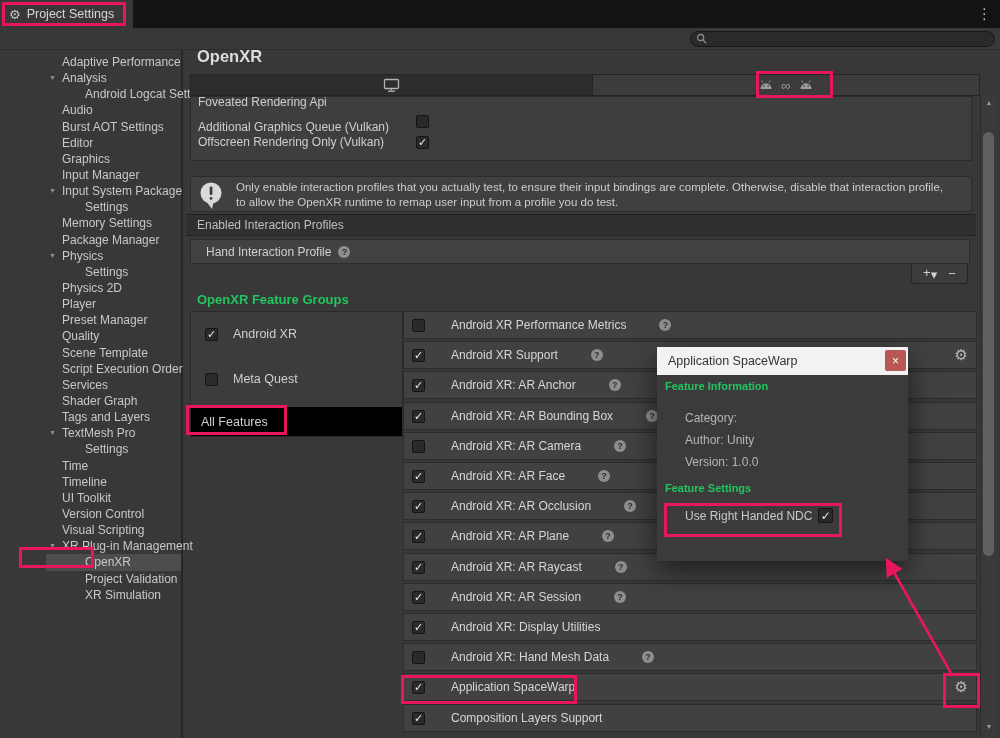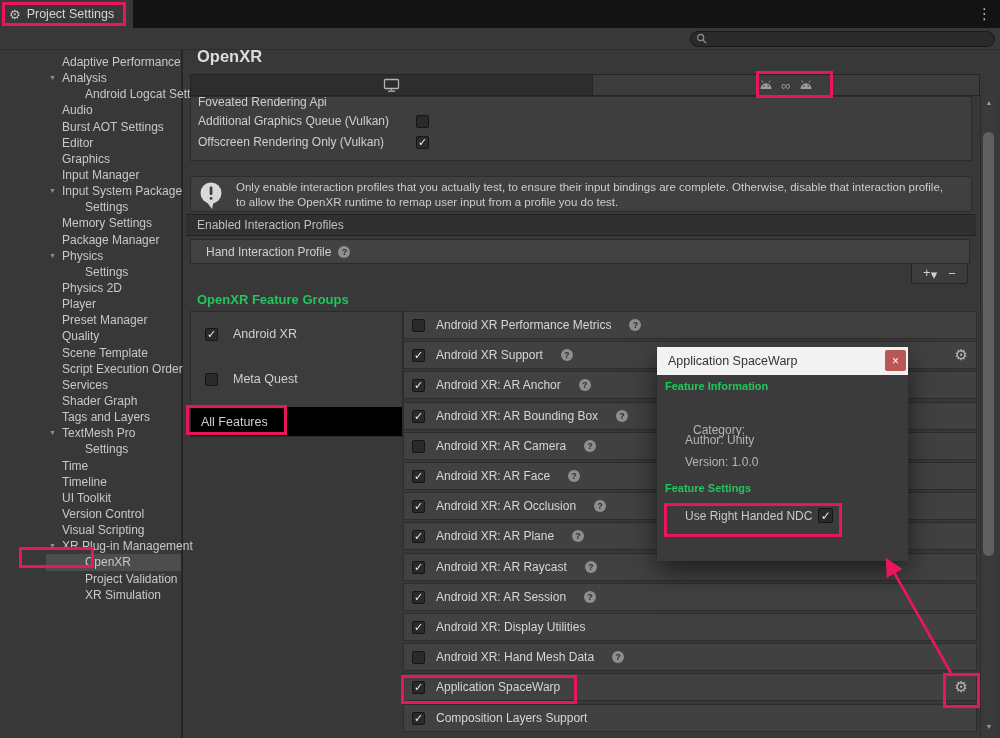--- a/index.html
+++ b/index.html
@@ -79,21 +79,21 @@
   .mini-caret{font-size:6px;color:#aaa;vertical-align:-2px;}
 
   .fg-heading{position:absolute;left:197px;top:292px;font-size:13px;font-weight:bold;color:#22c55e;}
   .group-panel{position:absolute;left:190px;top:311px;width:213px;height:126px;background:#3c3c3c;
                border:1px solid #2a2a2a;}
   .grow{position:absolute;left:191px;width:211px;height:42px;display:flex;align-items:center;
         padding-left:14px;gap:15px;color:#cfcfcf;font-size:12.5px;cursor:pointer;}
   .grow.sel{background:#000000;height:29px;padding-left:10px;}
 
   .frow{position:absolute;left:403px;width:574px;height:28px;background:#414141;border:1px solid #2d2d2d;
-        display:flex;align-items:center;padding-left:8px;gap:11px;color:#d6d6d6;}
+        display:flex;align-items:center;padding-left:8px;gap:26px;color:#d6d6d6;}
   .frow .flabel{font-size:12px;}
   .gearbtn{position:absolute;right:8px;top:50%;transform:translateY(-50%);font-size:15px;color:#b9b9b9;cursor:pointer;}
 
   
   .popup{position:absolute;left:657px;top:347px;width:251px;height:214px;z-index:10;
          box-shadow:0 10px 26px rgba(0,0,0,.55);}
   .popup-title{position:absolute;left:0;top:0;width:100%;height:28px;background:#f2f2f2;
                display:flex;align-items:center;padding-left:11px;color:#333;font-size:12.5px;}
   .popup-close{position:absolute;right:2px;top:3px;width:21px;height:21px;background:#b85756;border-radius:2px;
                display:flex;align-items:center;justify-content:center;color:#fff;font-size:12px;cursor:pointer;}
@@ -198,21 +198,21 @@
         <line x1="4" y1="2.6" x2="2.8" y2="0.6" stroke="#9c9c9c" stroke-width="1"></line>
         <line x1="10" y1="2.6" x2="11.2" y2="0.6" stroke="#9c9c9c" stroke-width="1"></line>
         <circle cx="4.8" cy="6" r="0.8" fill="#3c3c3c"></circle>
         <circle cx="9.2" cy="6" r="0.8" fill="#3c3c3c"></circle>
       </svg>
     </div>
   </div>
 
   <div class="settings-box" id="settingsbox">
       <div class="slabel" style="top: -2px;">Foveated Rendering Api</div>
-      <div class="slabel" style="top: 17px;">Additional Graphics Queue (Vulkan)</div>
+      <div class="slabel" style="top: 23px;">Additional Graphics Queue (Vulkan)</div>
       <span class="cb" style="height: 13px; width: 13px; position: absolute; left: 225px; top: 18px;"></span>
       <div class="slabel" style="top: 38px;">Offscreen Rendering Only (Vulkan)</div>
       <span class="cb on" style="height: 13px; width: 13px; position: absolute; left: 225px; top: 39px;">✓</span>
     </div>
 
   <div class="warning-box">
     <svg width="28" height="29" viewBox="0 0 28 29" style="position:absolute;left:7px;top:4px;">
       <circle cx="13" cy="12" r="10.5" fill="#d9d9d9"></circle>
       <polygon points="8,20 14,28 16,19" fill="#d9d9d9"></polygon>
       <rect x="11.7" y="5.5" width="2.7" height="8.5" rx="1.2" fill="#3a3a3a"></rect>
@@ -310,21 +310,21 @@
       <span class="cb on" style="height: 13px; width: 13px;">✓</span>
       <span class="flabel">Composition Layers Support</span>
     </div>
     <div class="popup">
     <div class="popup-title">
       <span>Application SpaceWarp</span>
       <span class="popup-close">×</span>
     </div>
     <div class="popup-body">
       <div class="pp-h" style="top:5px;">Feature Information</div>
-      <div class="pp-t" style="top:48px;margin-left:8px;">Category:</div>
+      <div class="pp-t" style="top:36px;">Category:</div>
       <div class="pp-t" style="top:58px;">Author: Unity</div>
       <div class="pp-t" style="top:80px;">Version: 1.0.0</div>
       <div class="pp-h" style="top:107px;">Feature Settings</div>
       <div class="pp-ndc">
         <span>Use Right Handed NDC</span>
         <span class="cb on" id="ndc-cb">✓</span>
       </div>
     </div>
   </div>
 

